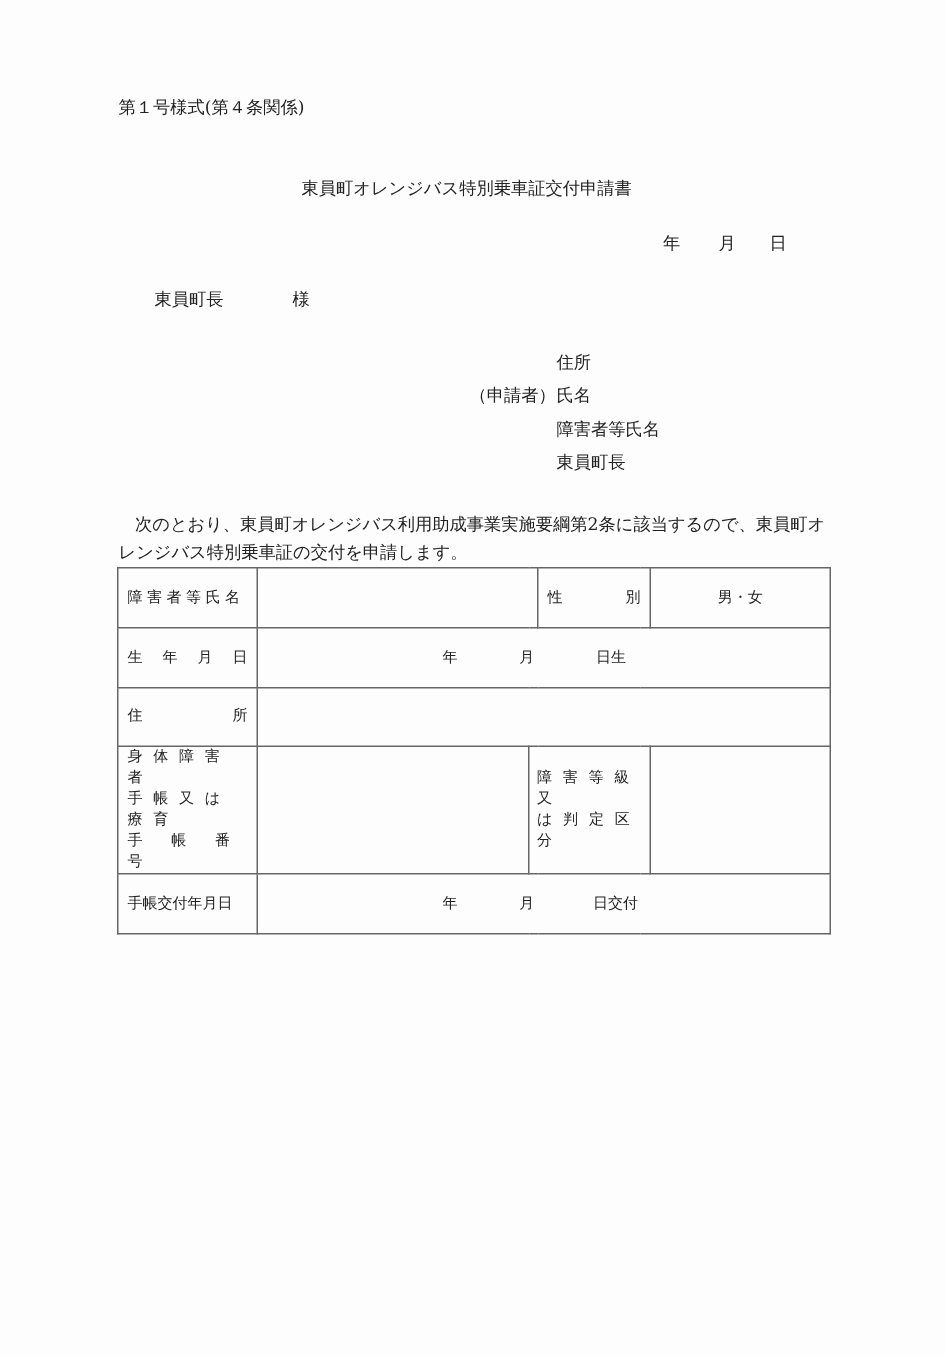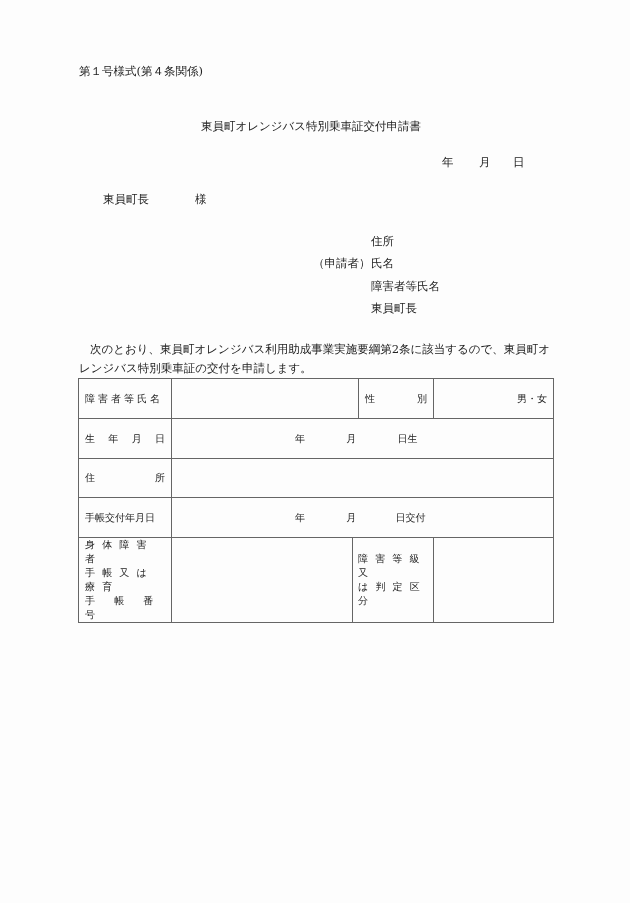--- a/index.html
+++ b/index.html
@@ -32,21 +32,21 @@
     }
     table.form td {
       border: 1px solid #666;
       padding: 0 6px;
       vertical-align: middle;
       font-size: 10px;
       line-height: 14px;
     }
     .lbl { letter-spacing: 3px; }
     .spread { display: flex; justify-content: space-between; }
-    .center { text-align: right; }
+    .center { text-align: center; }
     .small-lbl { letter-spacing: 2px; font-size: 11px; line-height: 13px; }
   </style>
 </head>
 <body>
 
 <div class="abs form-no">第１号様式(第４条関係)</div>
 <div class="abs title">東員町オレンジバス特別乗車証交付申請書</div>
 
 <div class="abs date-y">年</div>
 <div class="abs date-m">月</div>
@@ -101,35 +101,35 @@
   </tr>
   <tr style="height:39px">
     <td>
       <div class="spread">
             <span>住</span>
             <span>所</span>
           </div>
     </td>
     <td colspan="5"></td>
   </tr>
-  <tr style="height:40px">
-    <td>手帳交付年月日</td>
-    <td colspan="5">
-      <span style="position:relative;left:117px">年</span>
-      <span style="position:relative;left:155px">月</span>
-      <span style="position:relative;left:191px">日交付</span>
-    </td>
-  </tr>
   <tr style="height:55px">
     <td class="small-lbl">
       <div>身 体 障 害 者</div>
       <div>手 帳 又 は 療 育</div>
       <div>手　 帳　 番　 号</div>
     </td>
     <td></td>
     <td colspan="3" class="small-lbl" style="padding:0 5px">
       <div>障 害 等 級 又</div>
       <div>は 判 定 区 分</div>
     </td>
     <td></td>
   </tr>
+  <tr style="height:40px">
+    <td>手帳交付年月日</td>
+    <td colspan="5">
+      <span style="position:relative;left:117px">年</span>
+      <span style="position:relative;left:155px">月</span>
+      <span style="position:relative;left:191px">日交付</span>
+    </td>
+  </tr>
 </tbody>
   </table>
 
 </body></html>

